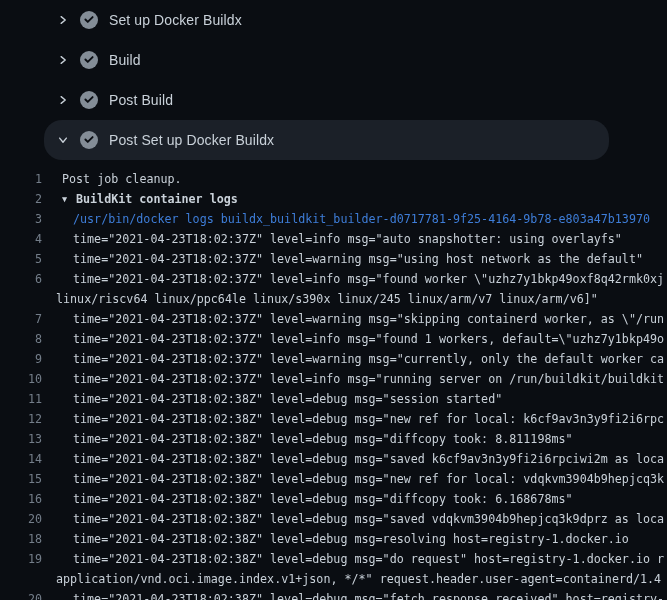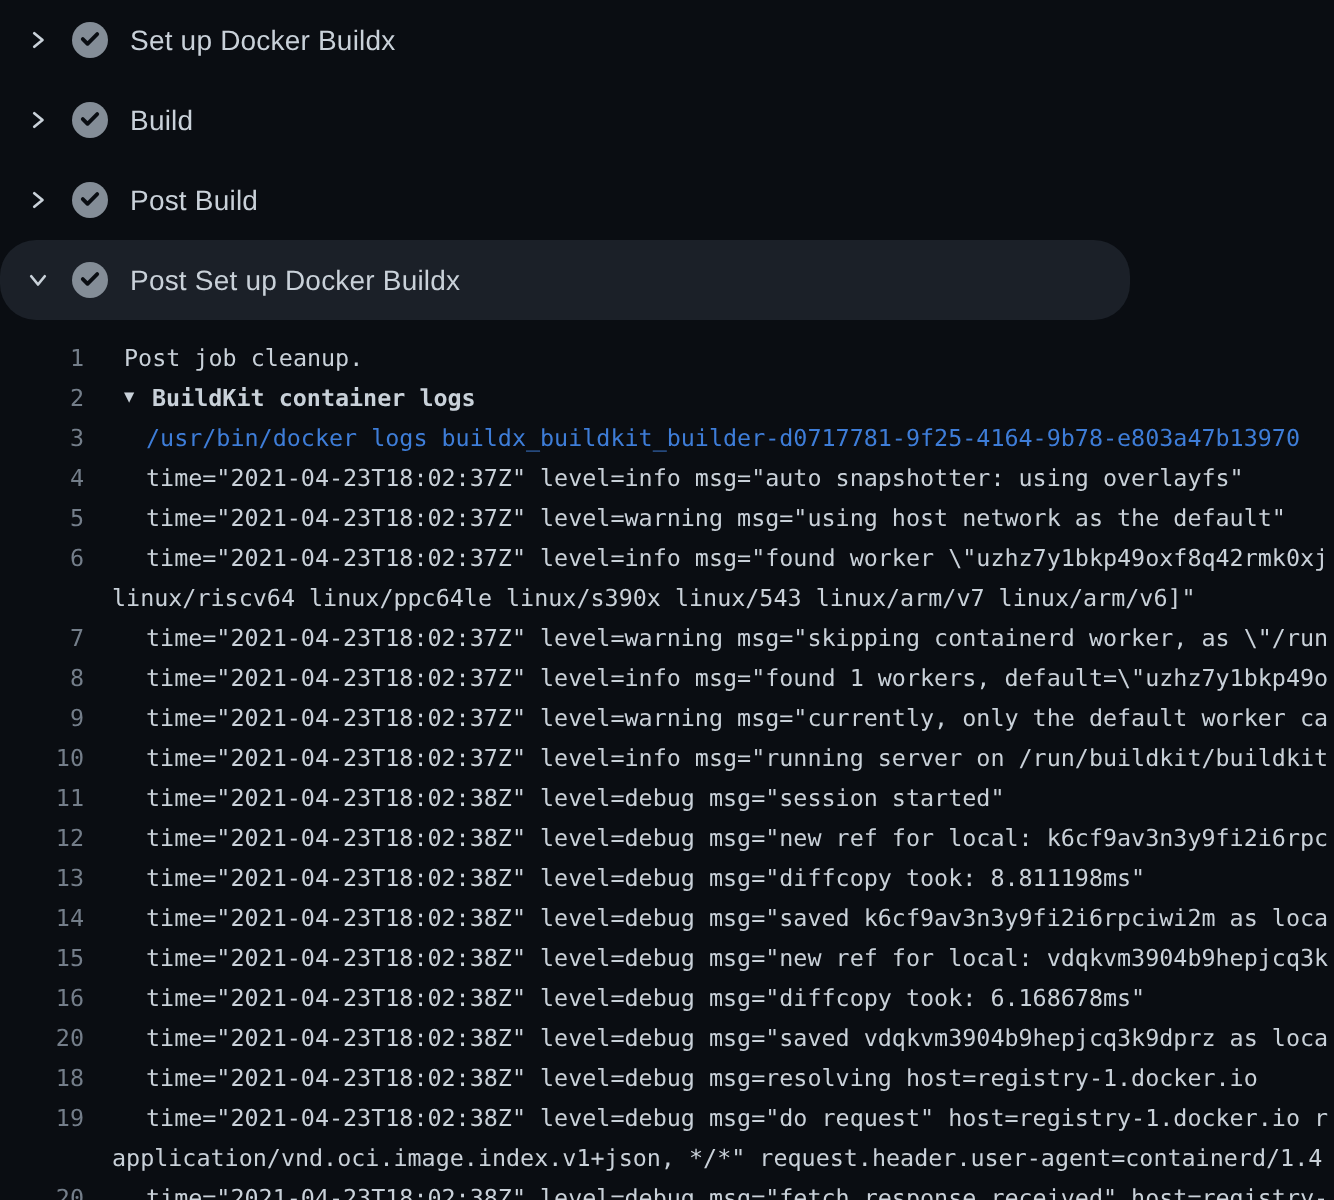--- a/index.html
+++ b/index.html
@@ -3,21 +3,21 @@
 <meta charset="utf-8">
 <style>
   html,body { margin:0; padding:0; }
   body {
     width:667px; height:600px; overflow:hidden;
     background:#0a0d12;
     font-family:"Liberation Sans", sans-serif;
     -webkit-font-smoothing:antialiased;
   }
   
-  .steps { width:565px; }
+  .steps { width:565px;padding-left:44px; }
   .step-row {
     height:40px; display:flex; align-items:center;
     padding-left:10px; box-sizing:border-box; cursor:pointer;
   }
   .step-row.expanded { background:#1b2028; border-radius:18px; }
   .step-chevron {
     width:18px; height:18px; display:flex; align-items:center; justify-content:center;
     flex:0 0 18px;
   }
   .step-check { margin-left:8px; width:18px; height:18px; flex:0 0 18px; }
@@ -98,21 +98,21 @@
       <span class="step-label">Post Set up Docker Buildx</span>
     </div>
   </div>
 <div class="log">
     <div class="log-row"><span class="log-num">1</span><span class="log-text indent-base">Post job cleanup.</span></div>
     <div class="log-row"><span class="log-num">2</span><span class="group-caret">▼</span><span class="log-text style-grouphead">BuildKit container logs</span></div>
     <div class="log-row"><span class="log-num">3</span><span class="log-text indent-group style-command">/usr/bin/docker logs buildx_buildkit_builder-d0717781-9f25-4164-9b78-e803a47b13970</span></div>
     <div class="log-row"><span class="log-num">4</span><span class="log-text indent-group">time="2021-04-23T18:02:37Z" level=info msg="auto snapshotter: using overlayfs"</span></div>
     <div class="log-row"><span class="log-num">5</span><span class="log-text indent-group">time="2021-04-23T18:02:37Z" level=warning msg="using host network as the default"</span></div>
     <div class="log-row"><span class="log-num">6</span><span class="log-text indent-group">time="2021-04-23T18:02:37Z" level=info msg="found worker \"uzhz7y1bkp49oxf8q42rmk0xj</span></div>
-    <div class="log-row"><span class="log-text indent-wrap">linux/riscv64 linux/ppc64le linux/s390x linux/543 linux/arm/v7 linux/arm/v6]"</span></div>
+    <div class="log-row"><span class="log-text indent-wrap">linux/riscv64 linux/ppc64le linux/s390x linux/245 linux/arm/v7 linux/arm/v6]"</span></div>
     <div class="log-row"><span class="log-num">7</span><span class="log-text indent-group">time="2021-04-23T18:02:37Z" level=warning msg="skipping containerd worker, as \"/run</span></div>
     <div class="log-row"><span class="log-num">8</span><span class="log-text indent-group">time="2021-04-23T18:02:37Z" level=info msg="found 1 workers, default=\"uzhz7y1bkp49o</span></div>
     <div class="log-row"><span class="log-num">9</span><span class="log-text indent-group">time="2021-04-23T18:02:37Z" level=warning msg="currently, only the default worker ca</span></div>
     <div class="log-row"><span class="log-num">10</span><span class="log-text indent-group">time="2021-04-23T18:02:37Z" level=info msg="running server on /run/buildkit/buildkit</span></div>
     <div class="log-row"><span class="log-num">11</span><span class="log-text indent-group">time="2021-04-23T18:02:38Z" level=debug msg="session started"</span></div>
     <div class="log-row"><span class="log-num">12</span><span class="log-text indent-group">time="2021-04-23T18:02:38Z" level=debug msg="new ref for local: k6cf9av3n3y9fi2i6rpc</span></div>
     <div class="log-row"><span class="log-num">13</span><span class="log-text indent-group">time="2021-04-23T18:02:38Z" level=debug msg="diffcopy took: 8.811198ms"</span></div>
     <div class="log-row"><span class="log-num">14</span><span class="log-text indent-group">time="2021-04-23T18:02:38Z" level=debug msg="saved k6cf9av3n3y9fi2i6rpciwi2m as loca</span></div>
     <div class="log-row"><span class="log-num">15</span><span class="log-text indent-group">time="2021-04-23T18:02:38Z" level=debug msg="new ref for local: vdqkvm3904b9hepjcq3k</span></div>
     <div class="log-row"><span class="log-num">16</span><span class="log-text indent-group">time="2021-04-23T18:02:38Z" level=debug msg="diffcopy took: 6.168678ms"</span></div>

